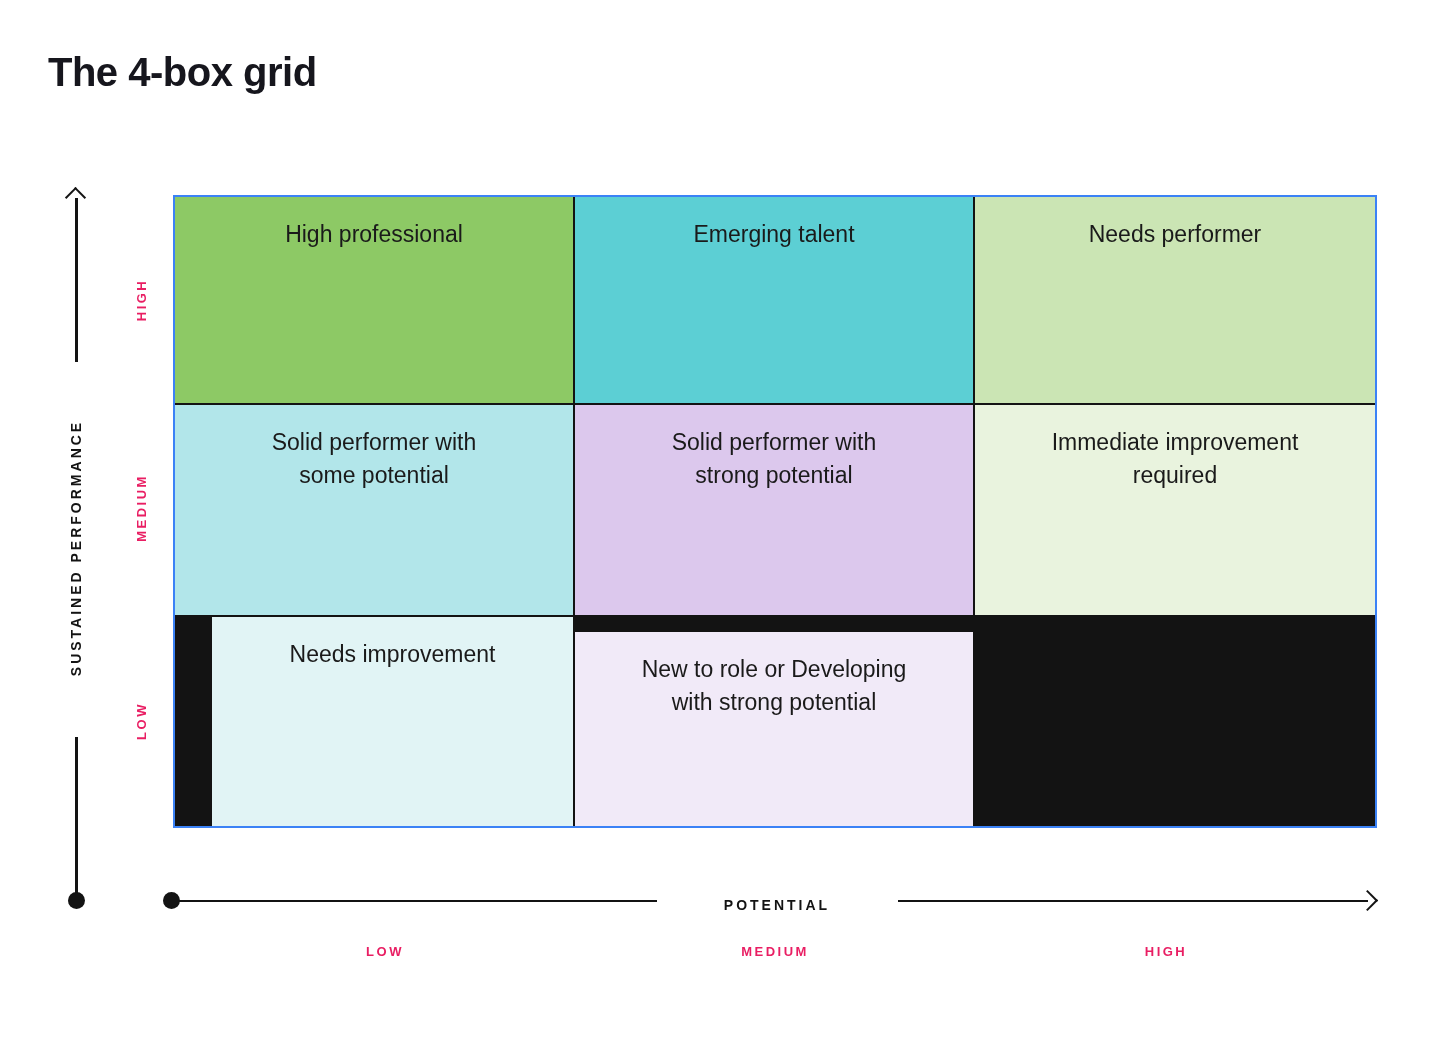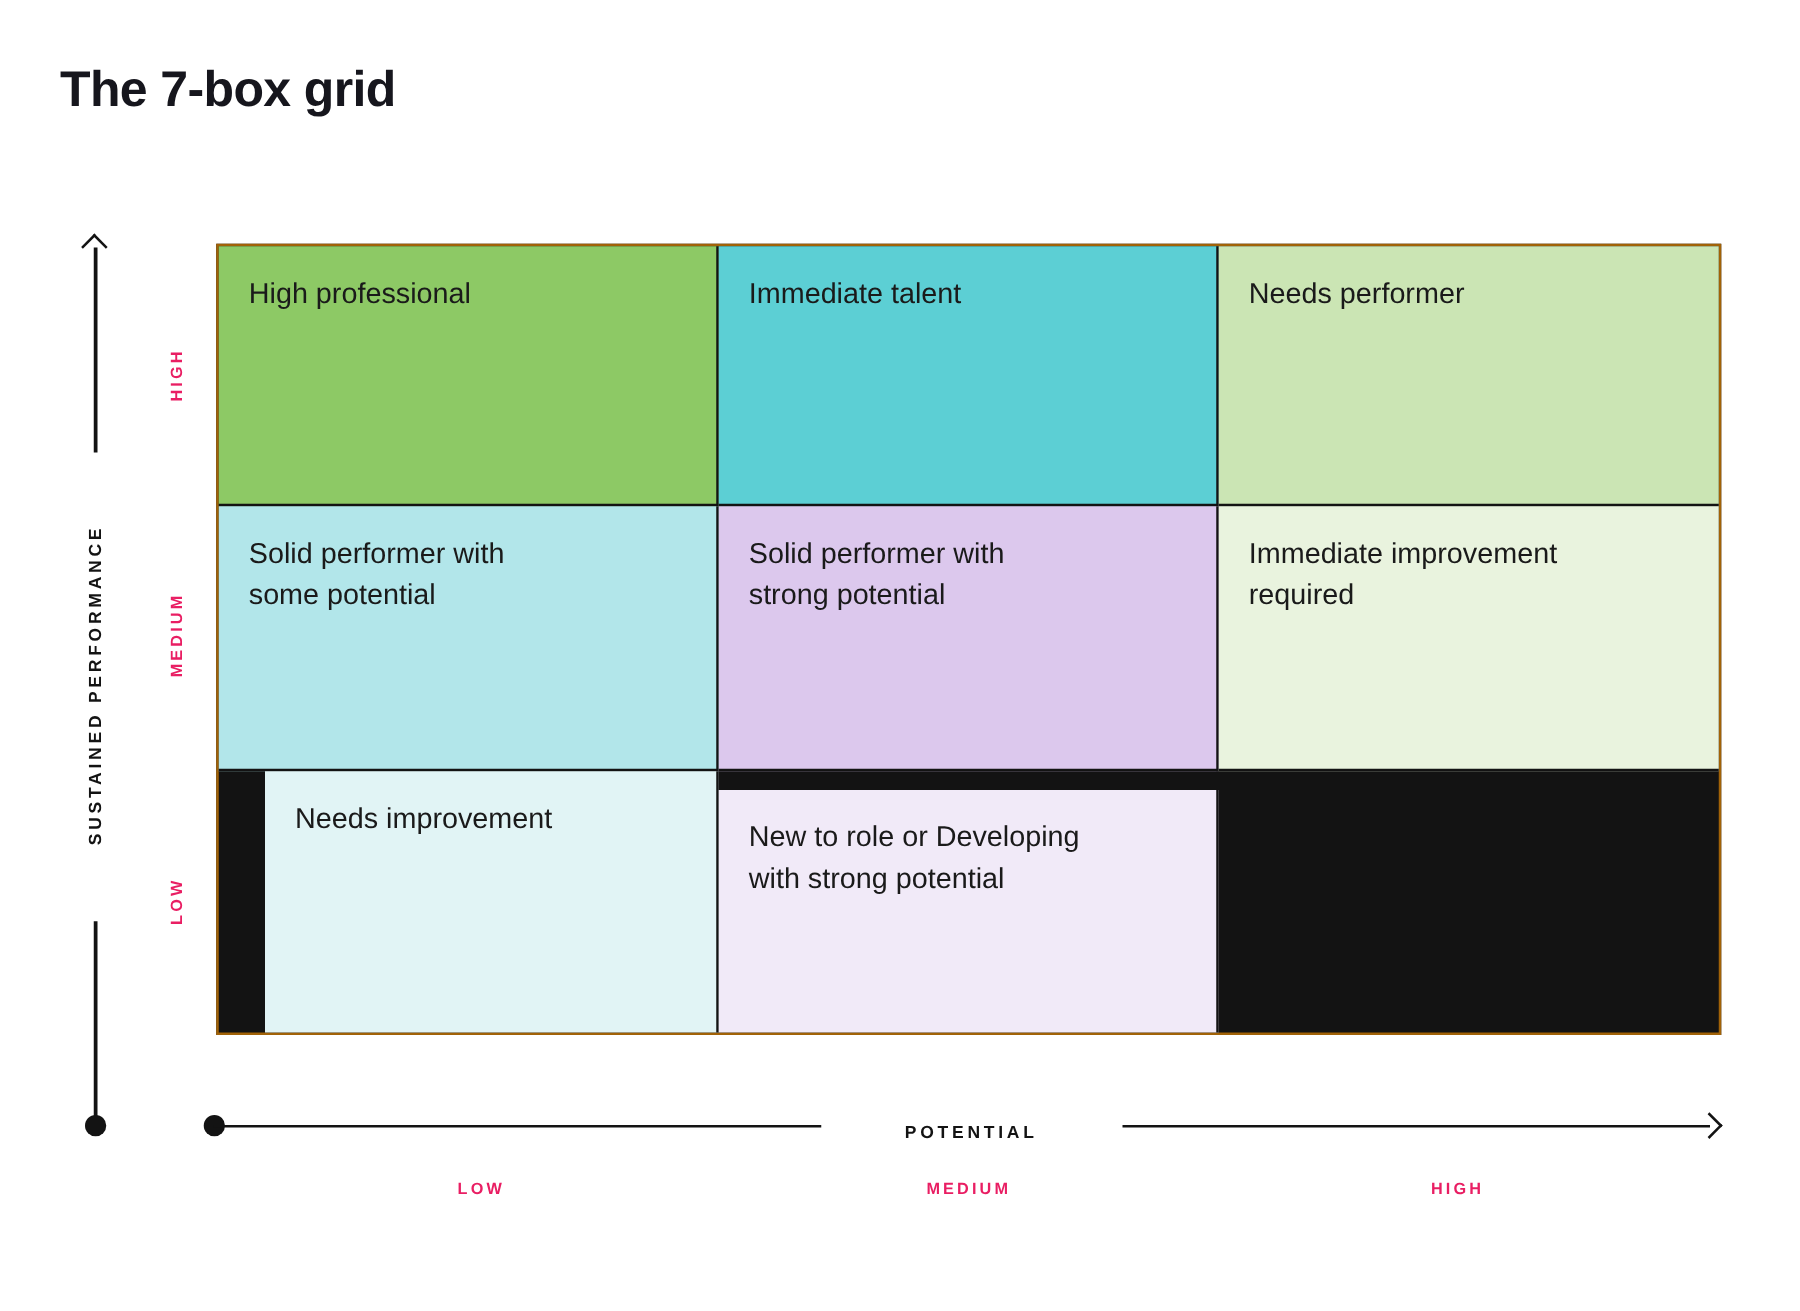--- a/index.html
+++ b/index.html
@@ -18,22 +18,23 @@
     font-size: 40px; font-weight: 600; letter-spacing: -0.5px;
     color: #16161d;
   }
 
   
   .nine-grid {
     left: 173px; top: 195px; width: 1204px; height: 633px;
     display: grid;
     grid-template-columns: 1fr 1fr 1fr;
     grid-template-rows: 208px 212px 1fr;
-    border: 2px solid #a16207;
+    border: 2px solid #3b82f6;
     background: #131313;
+    text-align: center;
   }
   .cell {
     border-right: 2px solid #131313;
     border-bottom: 2px solid #131313;
     padding: 21px 24px;
     font-size: 23px;
     line-height: 33px;
     white-space: pre-line;
     color: #1a1a1a;
   }
@@ -60,25 +61,25 @@
   .tick {
     font-size: 13px; font-weight: 700; letter-spacing: 2.5px;
     color: #E91E63; white-space: nowrap;
   }
   .center-origin { transform: translate(-50%, -50%); }
   .center-origin-rot { transform: translate(-50%, -50%) rotate(-90deg); }
 </style>
 </head>
 <body>
 
-<h1 class="abs title">The 7-box grid</h1>
+<h1 class="abs title">The 4-box grid</h1>
 
 <div class="abs nine-grid">
   <div class="cell" style="background: rgb(141, 201, 101);">High professional</div>
-  <div class="cell" style="background: rgb(92, 207, 212);">Immediate talent</div>
+  <div class="cell" style="background: rgb(92, 207, 212);">Emerging talent</div>
 
   <div class="cell" style="background: rgb(203, 229, 180);">Needs performer</div>
   <div class="cell" style="background: rgb(178, 230, 234);">Solid performer with
 some potential</div>
   <div class="cell" style="background: rgb(220, 200, 237);">Solid performer with
 strong potential</div>
 
   <div class="cell" style="background: rgb(233, 243, 222);">Immediate improvement
 required</div>
   <div class="cell" style="background: rgb(225, 244, 245); margin-left: 37px;">Needs improvement</div>

